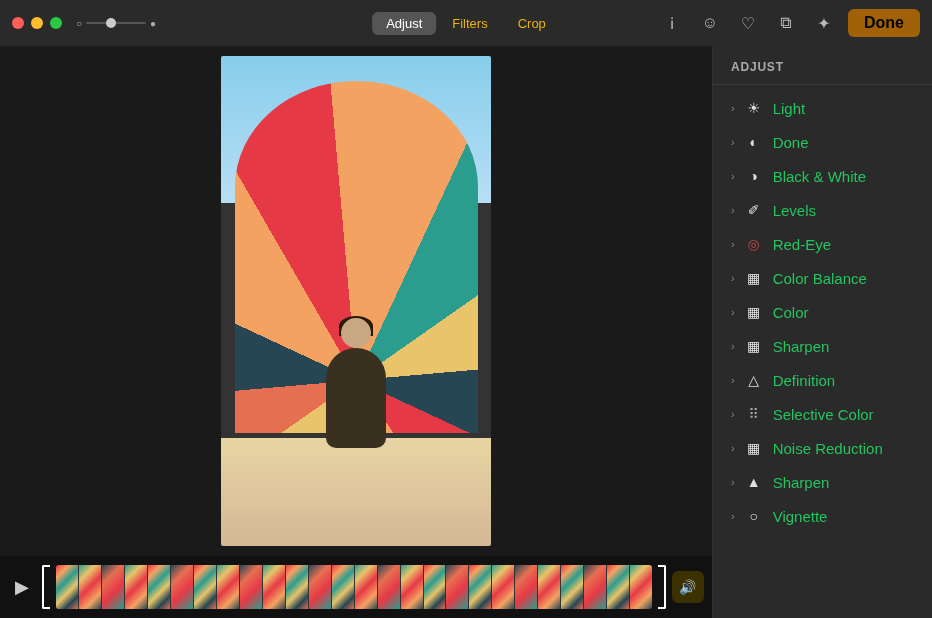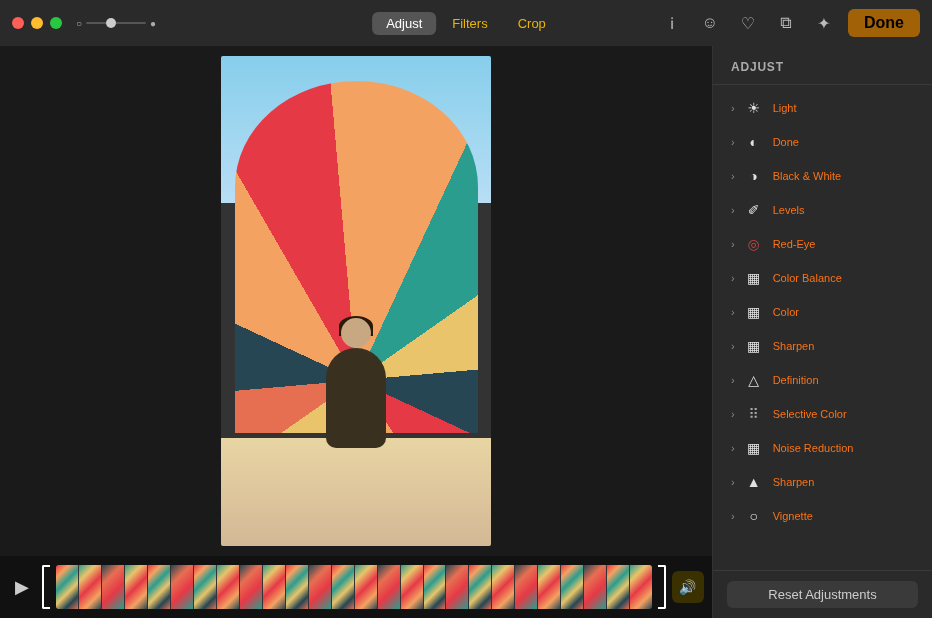--- a/index.html
+++ b/index.html
@@ -352,22 +352,22 @@
       width: 18px;
       height: 18px;
       display: flex;
       align-items: center;
       justify-content: center;
       font-size: 14px;
       flex-shrink: 0;
     }
 
     .adjust-label {
-      font-size: 11px;
-      color: #f97316;
+      font-size: 15px;
+      color: #22c55e;
     }
 
     .reset-btn-area {
       padding: 10px 14px;
       border-top: 1px solid #3a3a3a;
     }
     .reset-btn {
       width: 100%;
       padding: 6px;
       background: #3a3a3a;
@@ -555,18 +555,15 @@
       </div>
 
       <div class="adjust-item">
         <span class="adjust-chevron">›</span>
         <span class="adjust-icon">○</span>
         <span class="adjust-label">Vignette</span>
       </div>
 
     </div>
 
-    <div class="reset-btn-area">
-      <button class="reset-btn">Reset Adjustments</button>
-    </div>
   </div>
 
 </div>
 
 </body></html>

